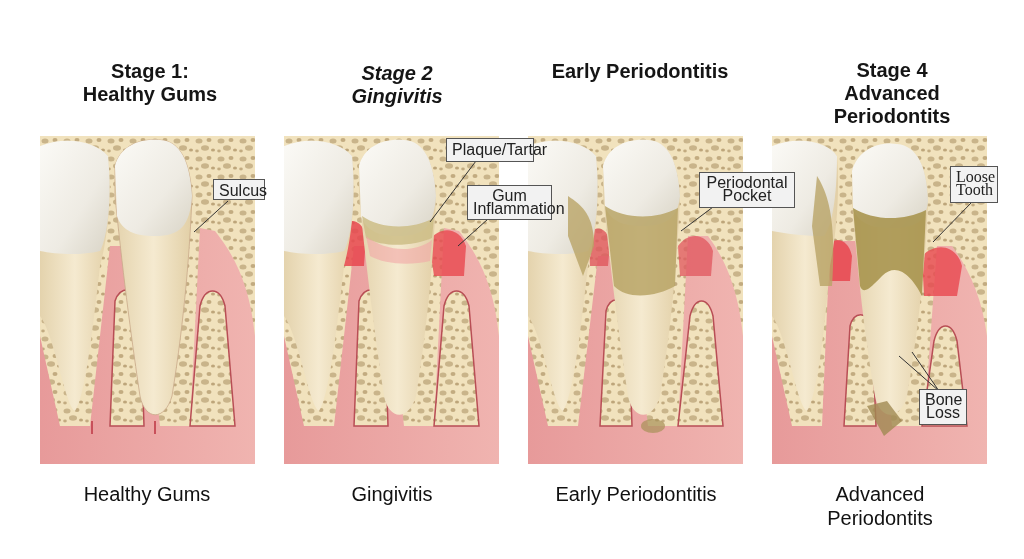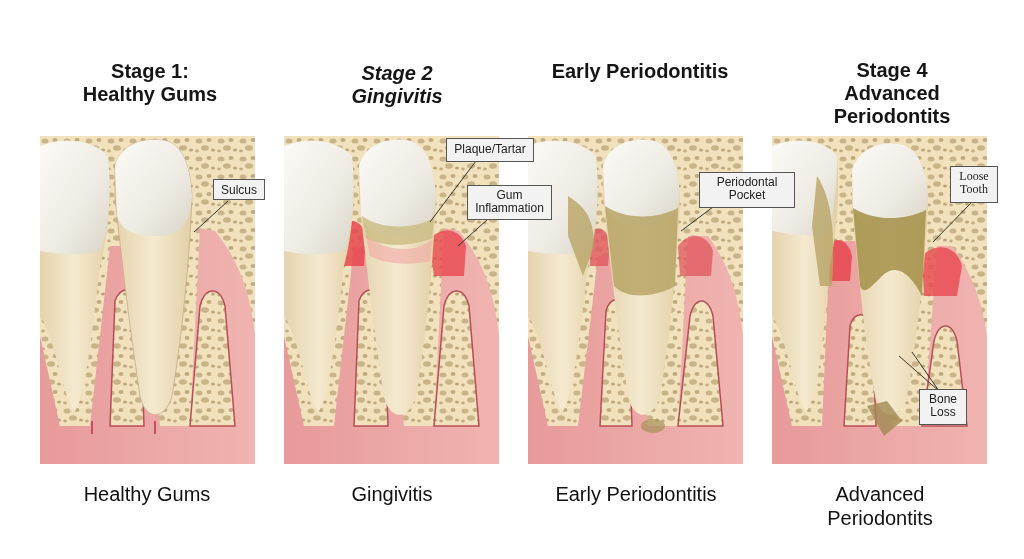--- a/index.html
+++ b/index.html
@@ -1,21 +1,21 @@
 <!DOCTYPE html>
 <html><head>
 <meta charset="utf-8">
 <style>
   html,body{margin:0;padding:0;background:#ffffff;}
   body{width:1024px;height:559px;position:relative;overflow:hidden;font-family:"Liberation Sans",sans-serif;}
   .stage-title{position:absolute;text-align:center;font-weight:bold;color:#151515;font-size:20px;line-height:23px;width:240px;}
   .stage-title span{display:block;}
   .panel{position:absolute;top:136px;height:328px;overflow:hidden;}
   .panel svg{display:block;}
-  .callout{position:absolute;background:#f2f2f2;border:1.5px solid #555;color:#222;font-size:12px;line-height:13px;text-align:center;padding:3px 5px;box-sizing:border-box;white-space:nowrap;}
+  .callout{position:absolute;background:#f2f2f2;border:1.5px solid #555;color:#222;font-size:16px;line-height:13px;text-align:center;padding:3px 5px;box-sizing:border-box;white-space:nowrap;}
   .caption{position:absolute;text-align:center;color:#111;font-size:20px;line-height:24px;width:240px;}
   .caption span{display:block;}
   .leader{position:absolute;left:0;top:0;pointer-events:none;}
 </style>
 </head>
 <body>
 
 <div class="stage-title" style="left:30px;top:60px;">
   <span>Stage 1:</span>
   <span>Healthy Gums</span>

